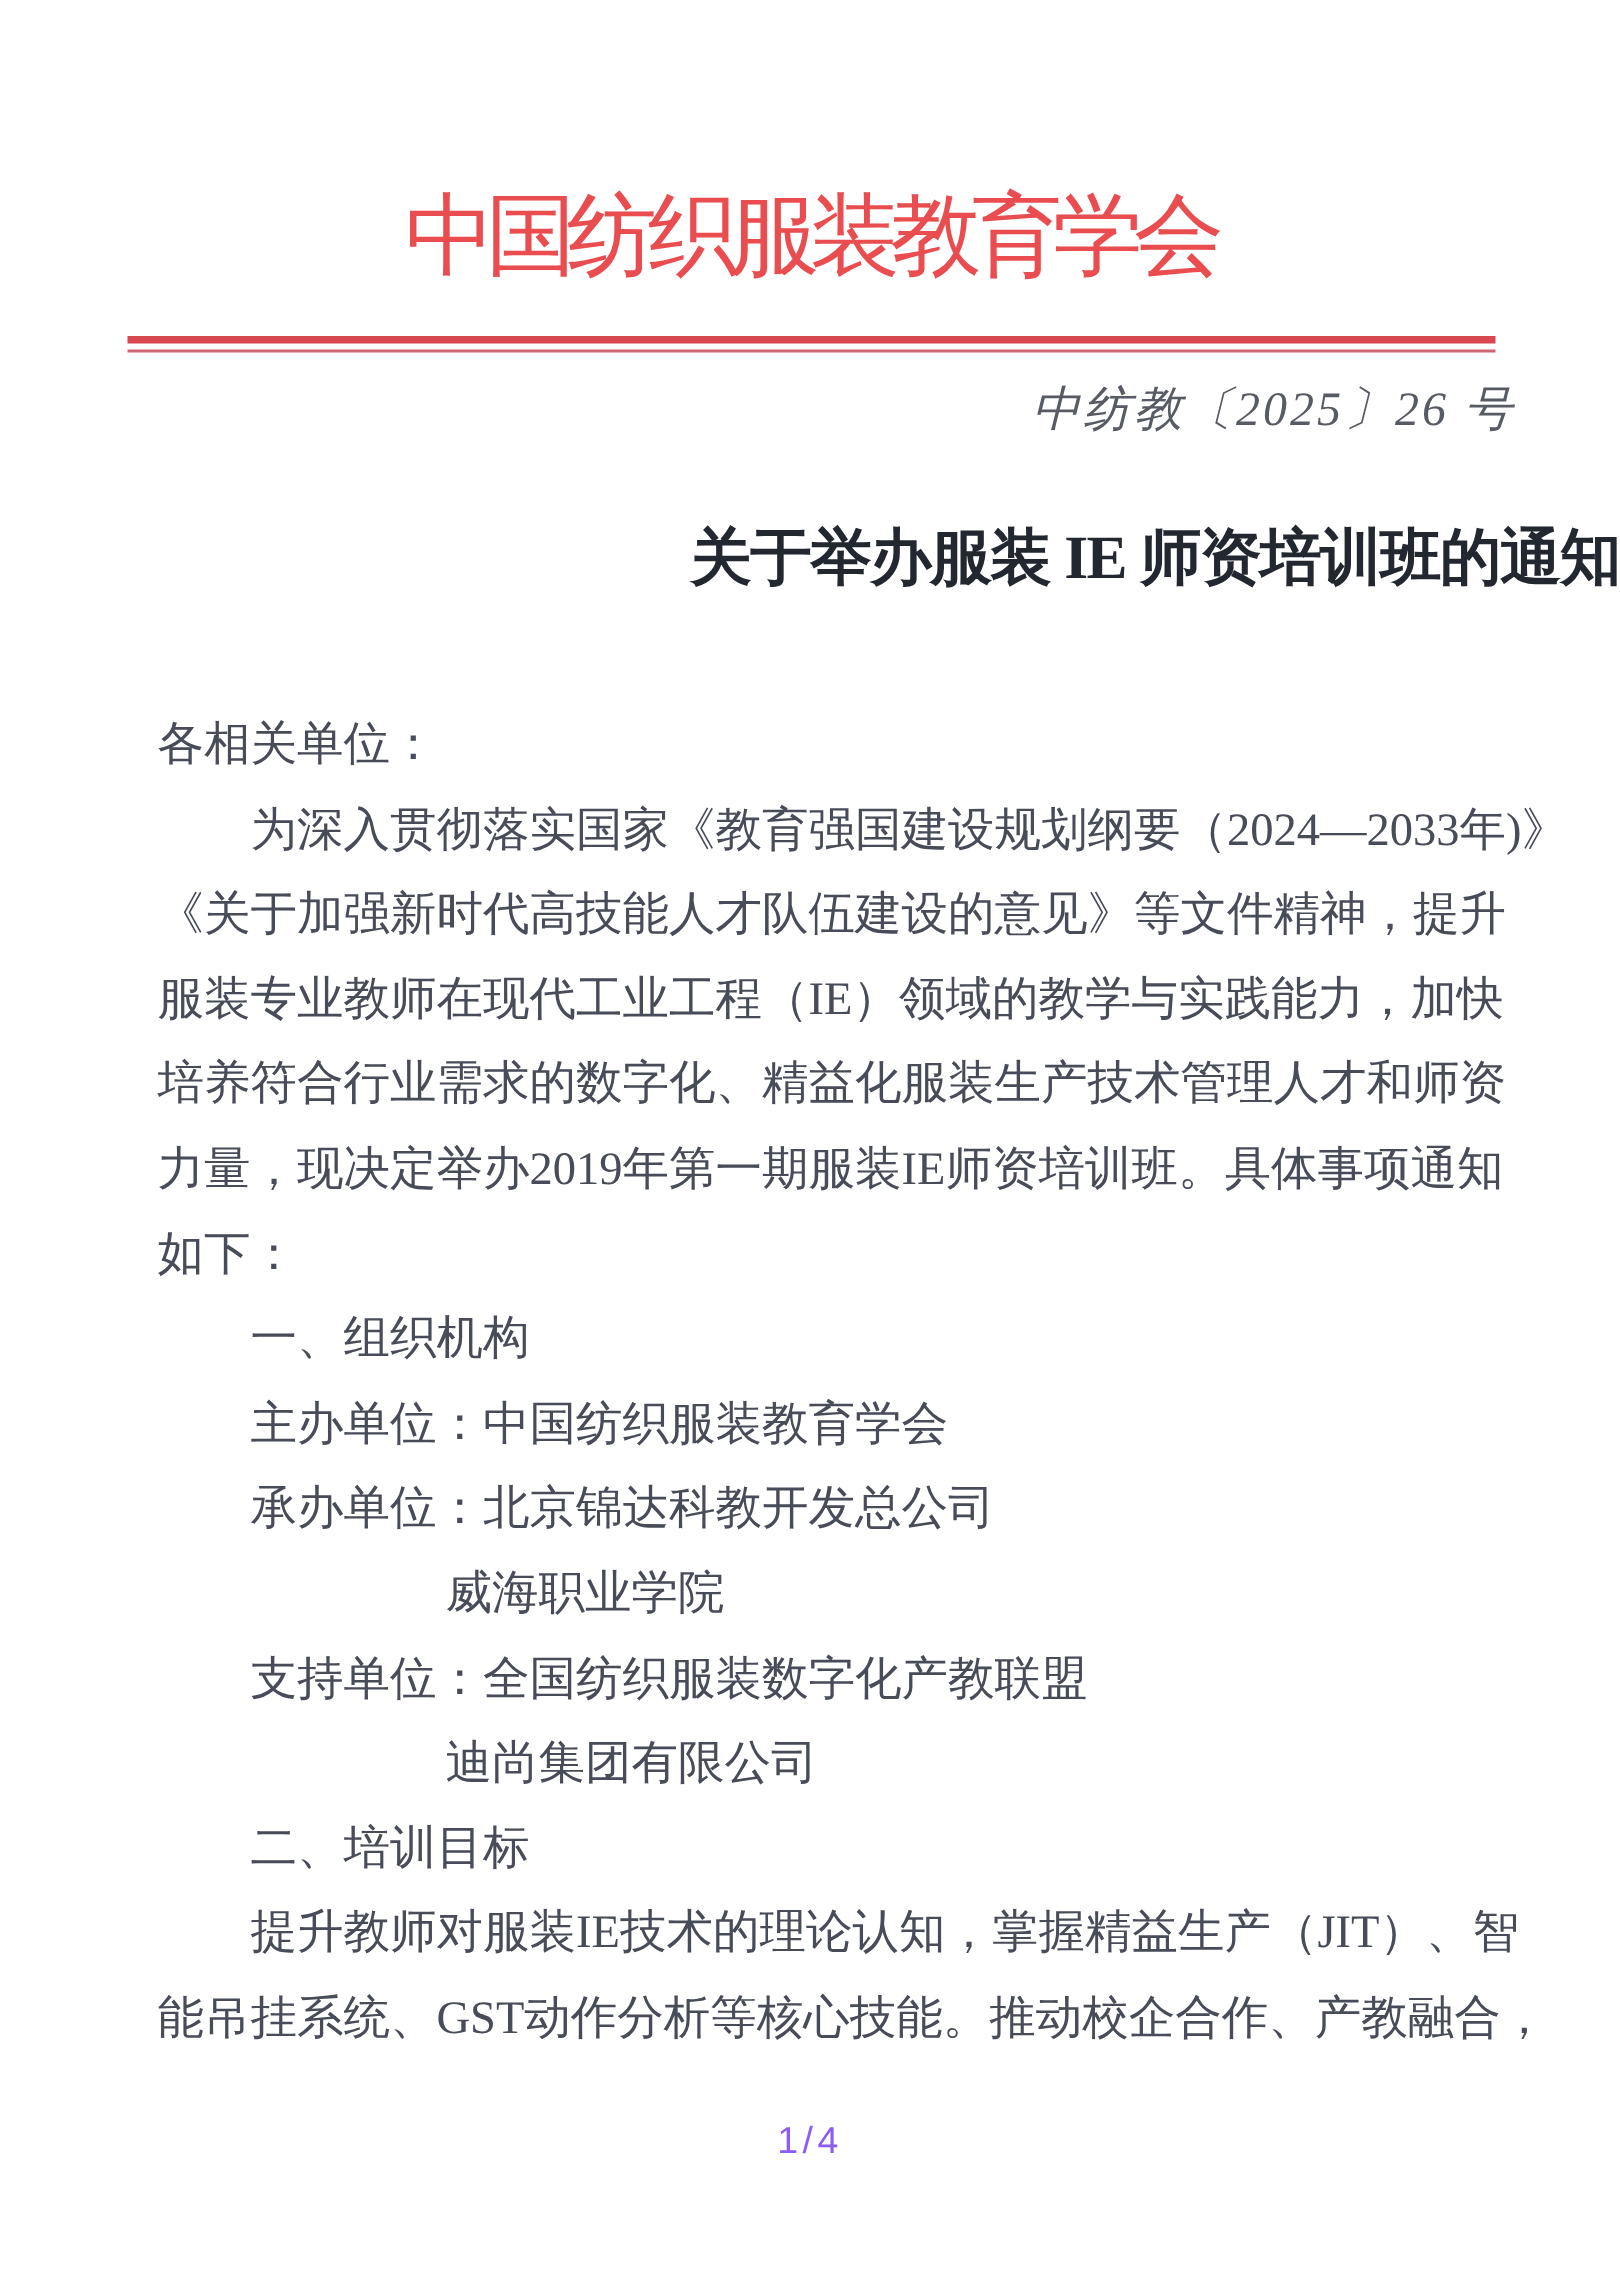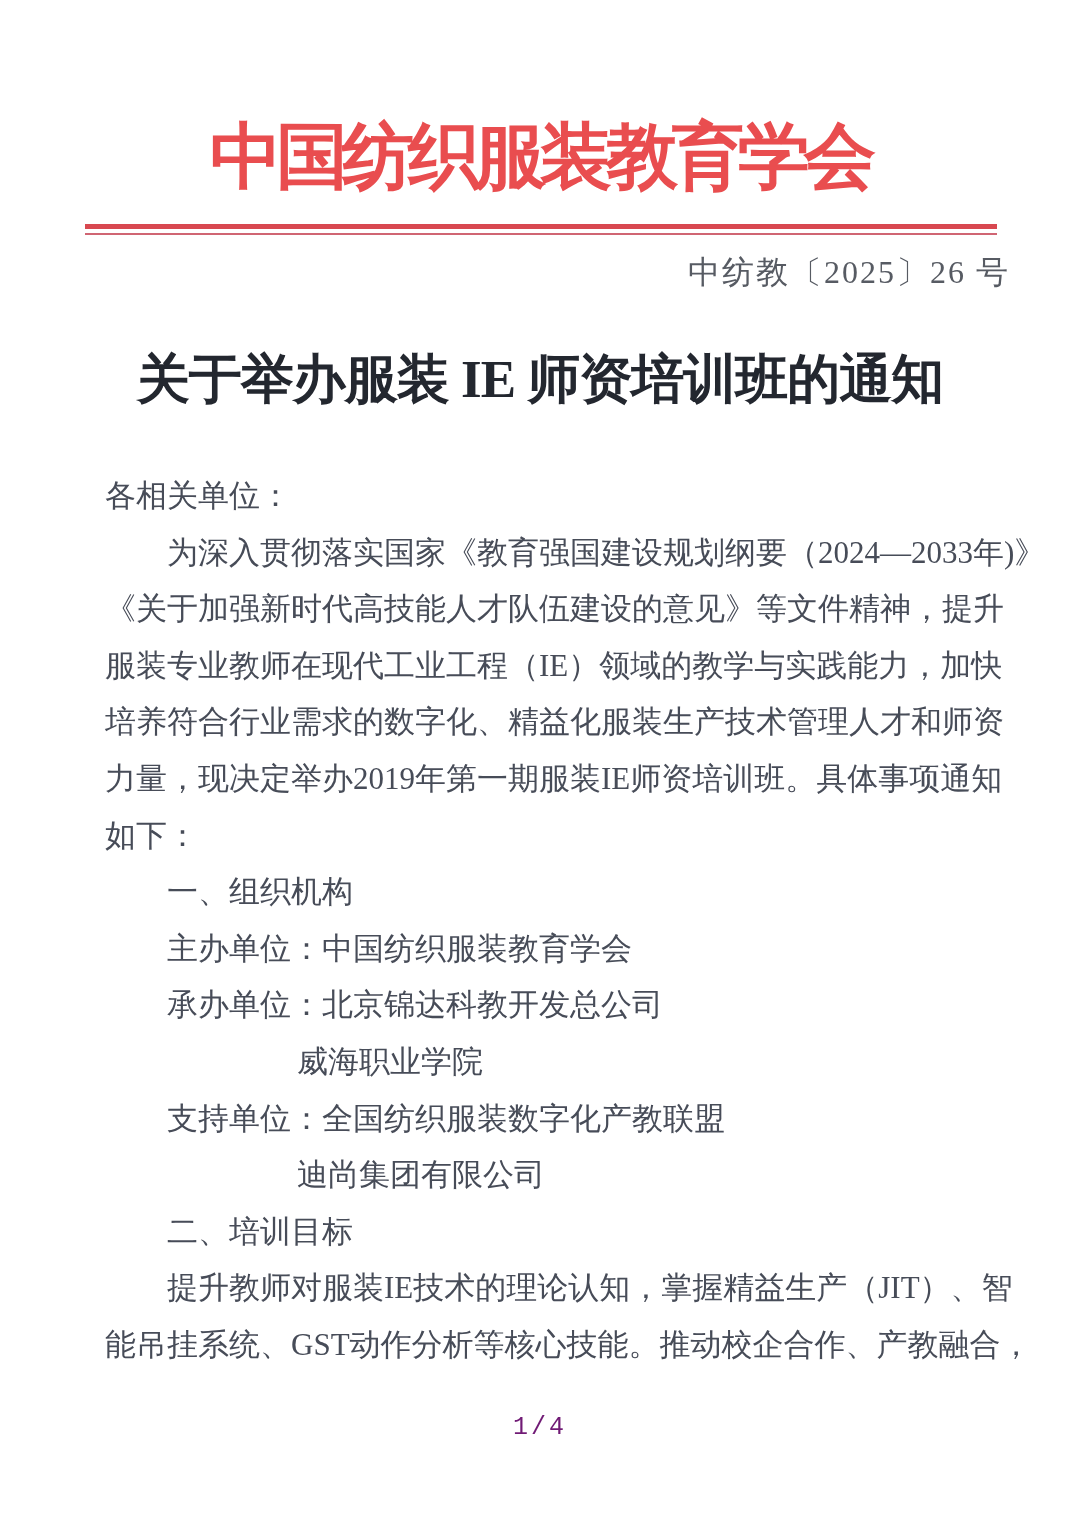--- a/index.html
+++ b/index.html
@@ -16,22 +16,22 @@
   
   .letterhead {
     position: absolute;
     top: 88px;
     left: 0;
     width: 100%;
     height: 138px;
     display: flex;
     align-items: center;
     justify-content: center;
-    font-size: 72px;
-    font-weight: bold;
+    font-size: 60px;
+    font-weight: normal;
     letter-spacing: -6px;
     color: #e94d4f;
     white-space: nowrap;
   }
   
   .divider {
     position: absolute;
     top: 224px;
     left: 85px;
     width: 912px;
@@ -45,29 +45,30 @@
   
   .doc-number {
     position: absolute;
     top: 250px;
     right: 70px;
     font-size: 32px;
     line-height: 44px;
     color: #575b63;
     letter-spacing: 2px;
     white-space: nowrap;
+    font-style: italic;
   }
   
   .doc-title {
     position: absolute;
     top: 344px;
     left: 0;
     width: 100%;
-    text-align: center;
-    font-size: 53px;
+    text-align: right;
+    font-size: 41px;
     font-weight: bold;
     letter-spacing: -1px;
     color: #23272f;
     white-space: nowrap;
   }
   
   .doc-body {
     position: absolute;
     top: 468px;
     left: 105px;
@@ -91,22 +92,22 @@
   .line.justify span { display: inline-block; }
   
   .page-footer {
     position: absolute;
     top: 1413px;
     left: 0;
     width: 100%;
     text-align: center;
     font-size: 25px;
     letter-spacing: 3px;
-    color: #701a75;
-    font-family: Liberation Mono, monospace;
+    color: #8b5cf6;
+    font-family: Liberation Sans, sans-serif;
   }
 </style>
 </head>
 <body>
 
 <div class="page">
 
   <div class="letterhead" style="color: rgb(233, 77, 79);">中国纺织服装教育学会</div>
 
   <div class="divider" style="border-top-color: rgb(216, 72, 80);">

